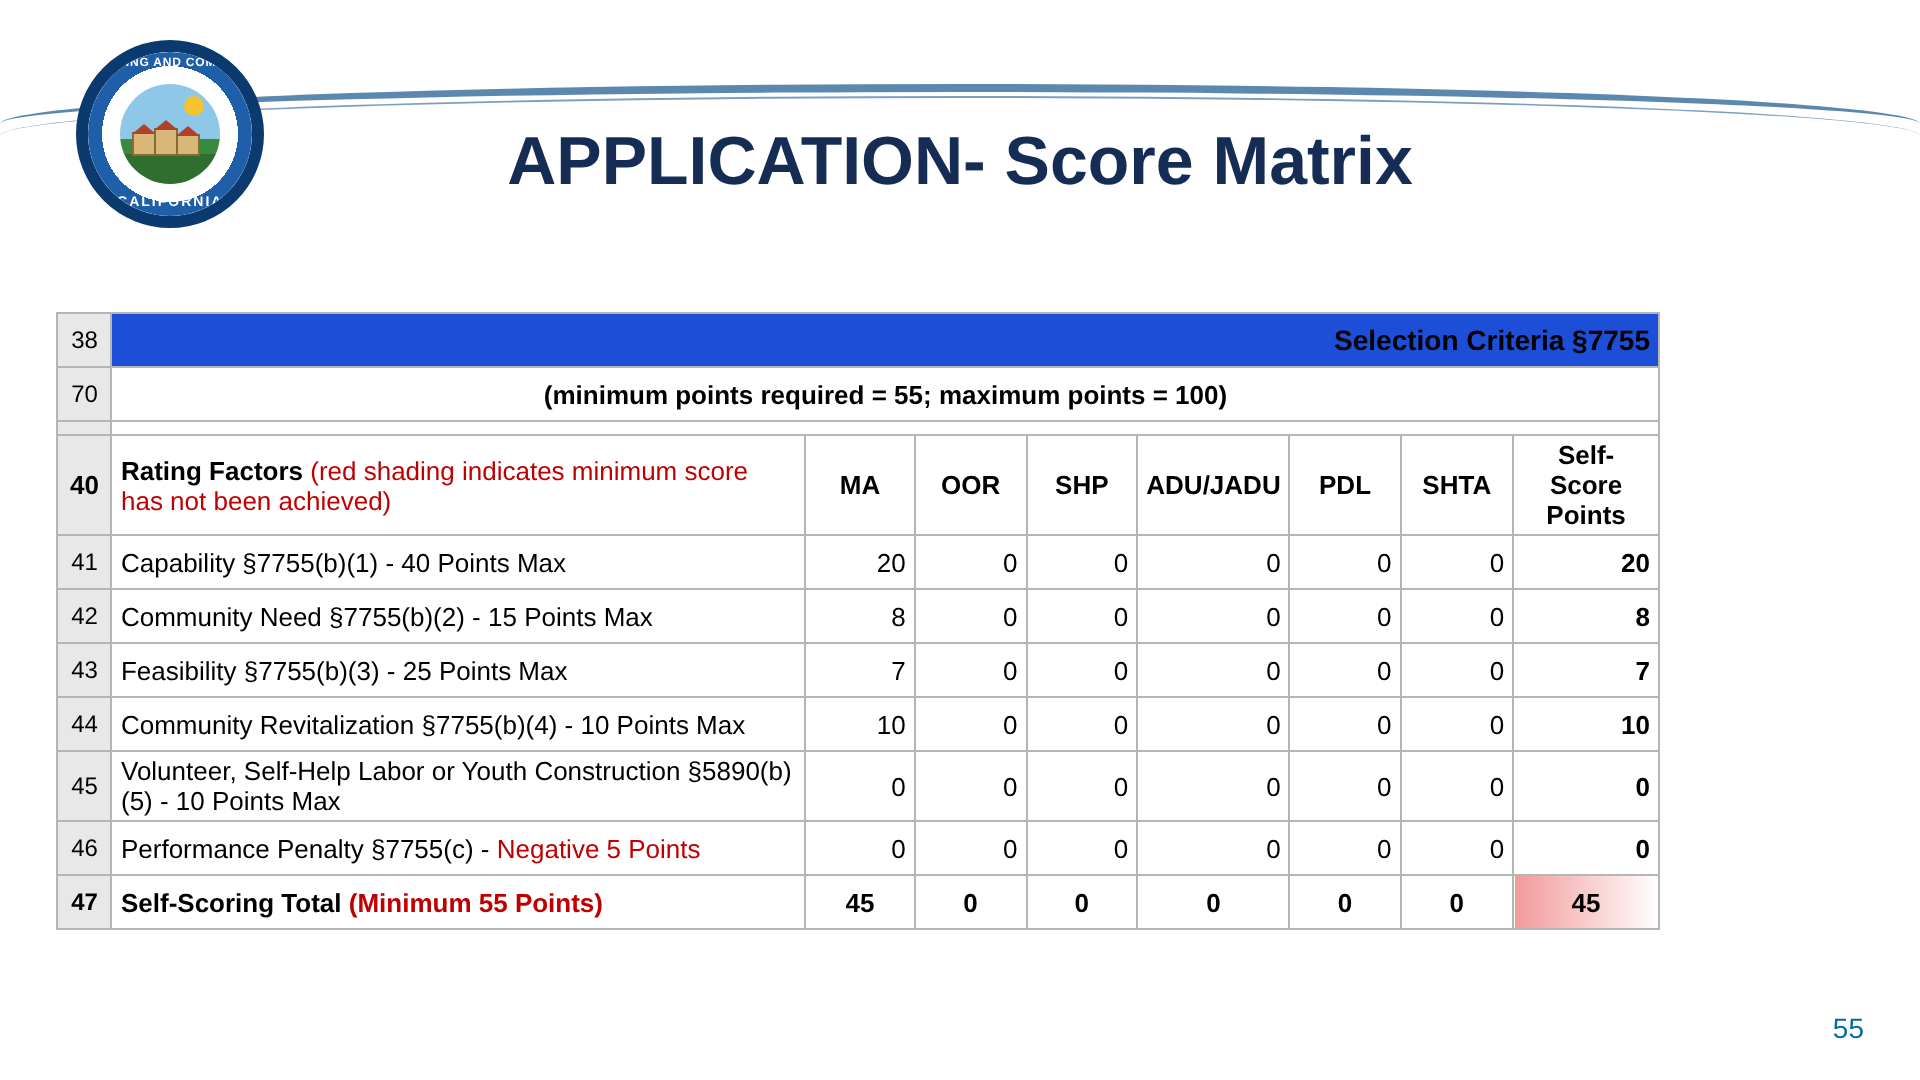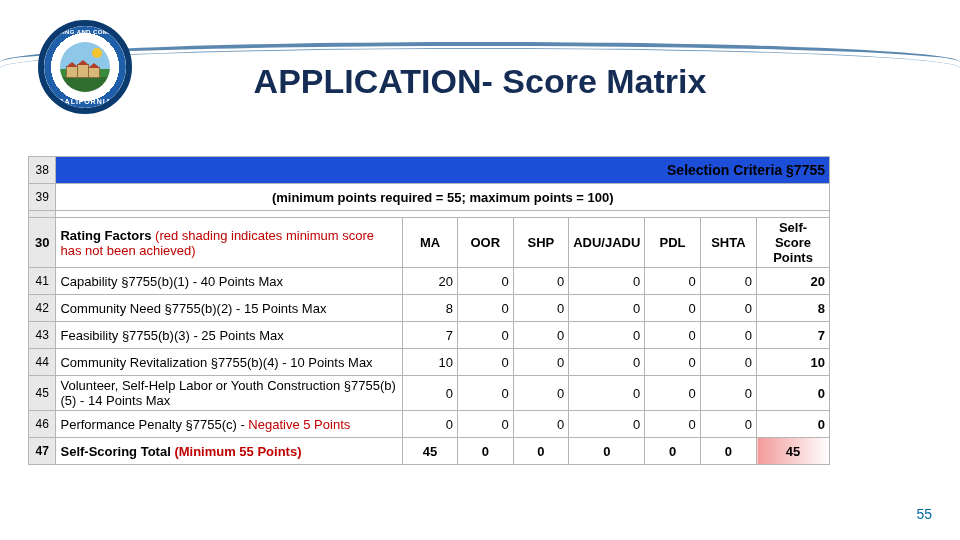--- a/index.html
+++ b/index.html
@@ -90,29 +90,29 @@
           <col class="d">
           <col class="d">
           <col class="ss">
       </colgroup>
       <tbody>
         <tr class="banner">
           <td class="rn">38</td>
           <td class="main" colspan="8">Selection Criteria §7755</td>
         </tr>
         <tr class="sub">
-          <td class="rn">39</td>
+          <td class="rn">70</td>
           <td class="main" colspan="8">(minimum points required = 55; maximum points = 100)</td>
         </tr>
         <tr class="short">
             <td class="rn" style="border-top:none;border-bottom:none"></td>
             <td colspan="8" style="background:#fff"></td>
           </tr>
         <tr class="hdr">
-          <td class="rn">30</td>
+          <td class="rn">40</td>
           <td class="label"><span>Rating Factors </span><span class="red">(red shading indicates minimum score has not been achieved)</span></td>
           <td>MA</td>
           <td>OOR</td>
           <td>SHP</td>
           <td>ADU/JADU</td>
           <td>PDL</td>
           <td>SHTA</td>
           <td>Self-Score Points</td>
         </tr>
         <tr class="data">
@@ -154,21 +154,21 @@
           <td class="val">10</td>
           <td class="val">0</td>
           <td class="val">0</td>
           <td class="val">0</td>
           <td class="val">0</td>
           <td class="val">0</td>
           <td class="val bold">10</td>
         </tr>
         <tr class="data">
           <td class="rn">45</td>
-          <td class="label">Volunteer, Self-Help Labor or Youth Construction §7755(b)(5) - 14 Points  Max</td>
+          <td class="label">Volunteer, Self-Help Labor or Youth Construction §5890(b)(5) - 10 Points  Max</td>
           <td class="val">0</td>
           <td class="val">0</td>
           <td class="val">0</td>
           <td class="val">0</td>
           <td class="val">0</td>
           <td class="val">0</td>
           <td class="val bold">0</td>
         </tr>
         <tr class="data">
           <td class="rn">46</td>

